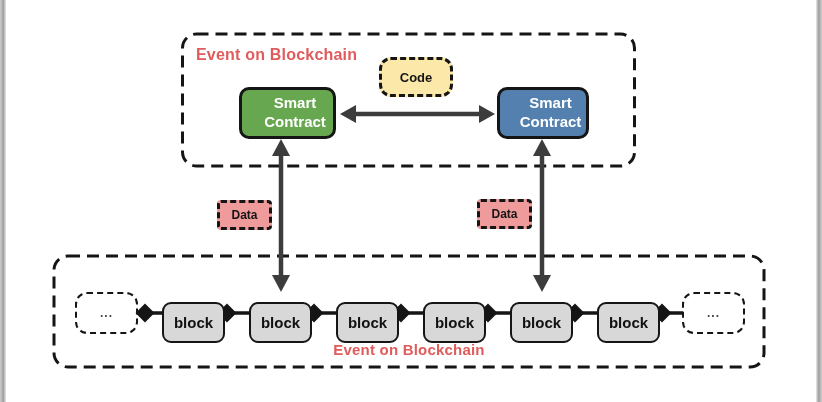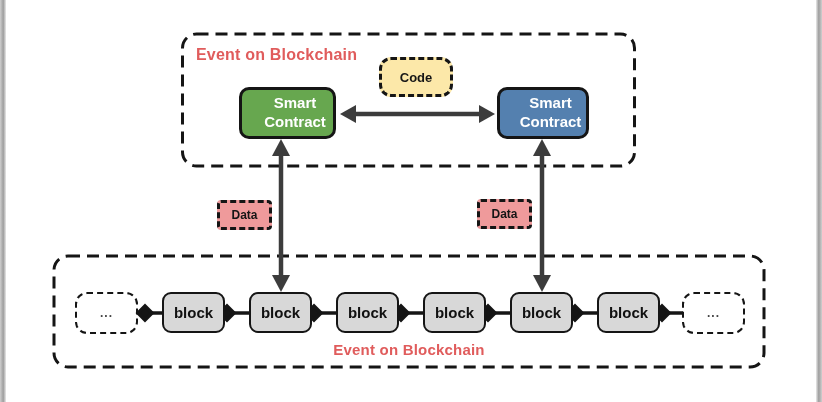--- a/index.html
+++ b/index.html
@@ -23,21 +23,21 @@
     color:#ffffff;font-size:15px;font-weight:bold;line-height:1.25;top:87px;padding-left:15px;}
   .contract-green{left:239px;background:#67a74f;}
   .contract-blue{left:497px;width:92px;background:#5480af;}
 
   .chip{border:3px dashed #151515;font-weight:bold;color:#151515;}
   .chip-event{left:379px;top:57px;width:74px;height:40px;border-radius:12px;background:#fce8a9;font-size:13px;}
   .chip-data{width:55px;height:30px;border-radius:4px;background:#ef9a9b;font-size:12px;text-align:right;}
   .chip-data-left{left:217px;top:200px;}
   .chip-data-right{left:477px;top:199px;}
 
-  .block{top:292px;width:63px;height:41px;background:#d8d8d8;border:2.5px solid #151515;
+  .block{top:302px;width:63px;height:41px;background:#d8d8d8;border:2.5px solid #151515;
     border-radius:9px;font-size:15px;font-weight:600;color:#111;}
   .ellipsis-box{top:292px;width:63px;height:42px;border:2.5px dashed #151515;border-radius:12px;
     background:transparent;color:#444;font-size:12px;font-weight:bold;letter-spacing:1px;}
 </style>
 </head>
 <body>
 
 <div class="stage">
 
   <svg class="layer" width="822" height="402" viewBox="0 0 822 402" aria-hidden="true">

